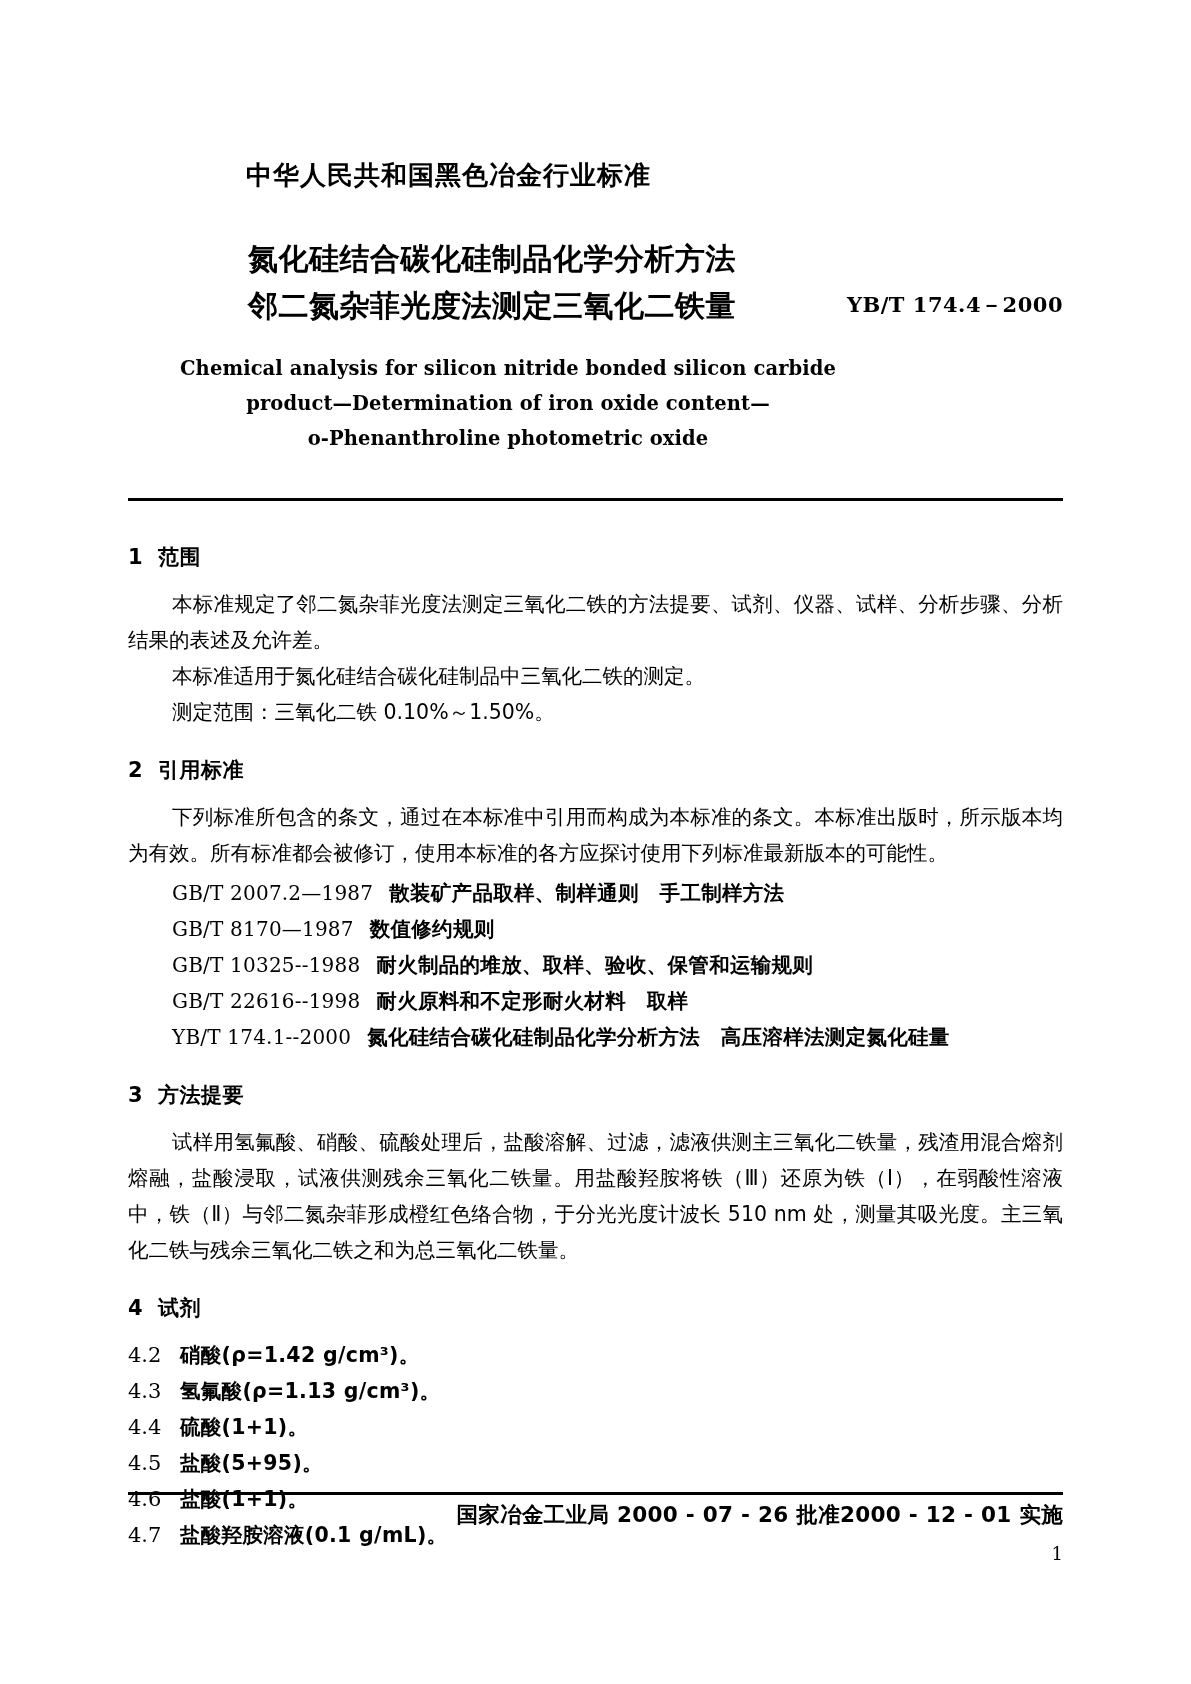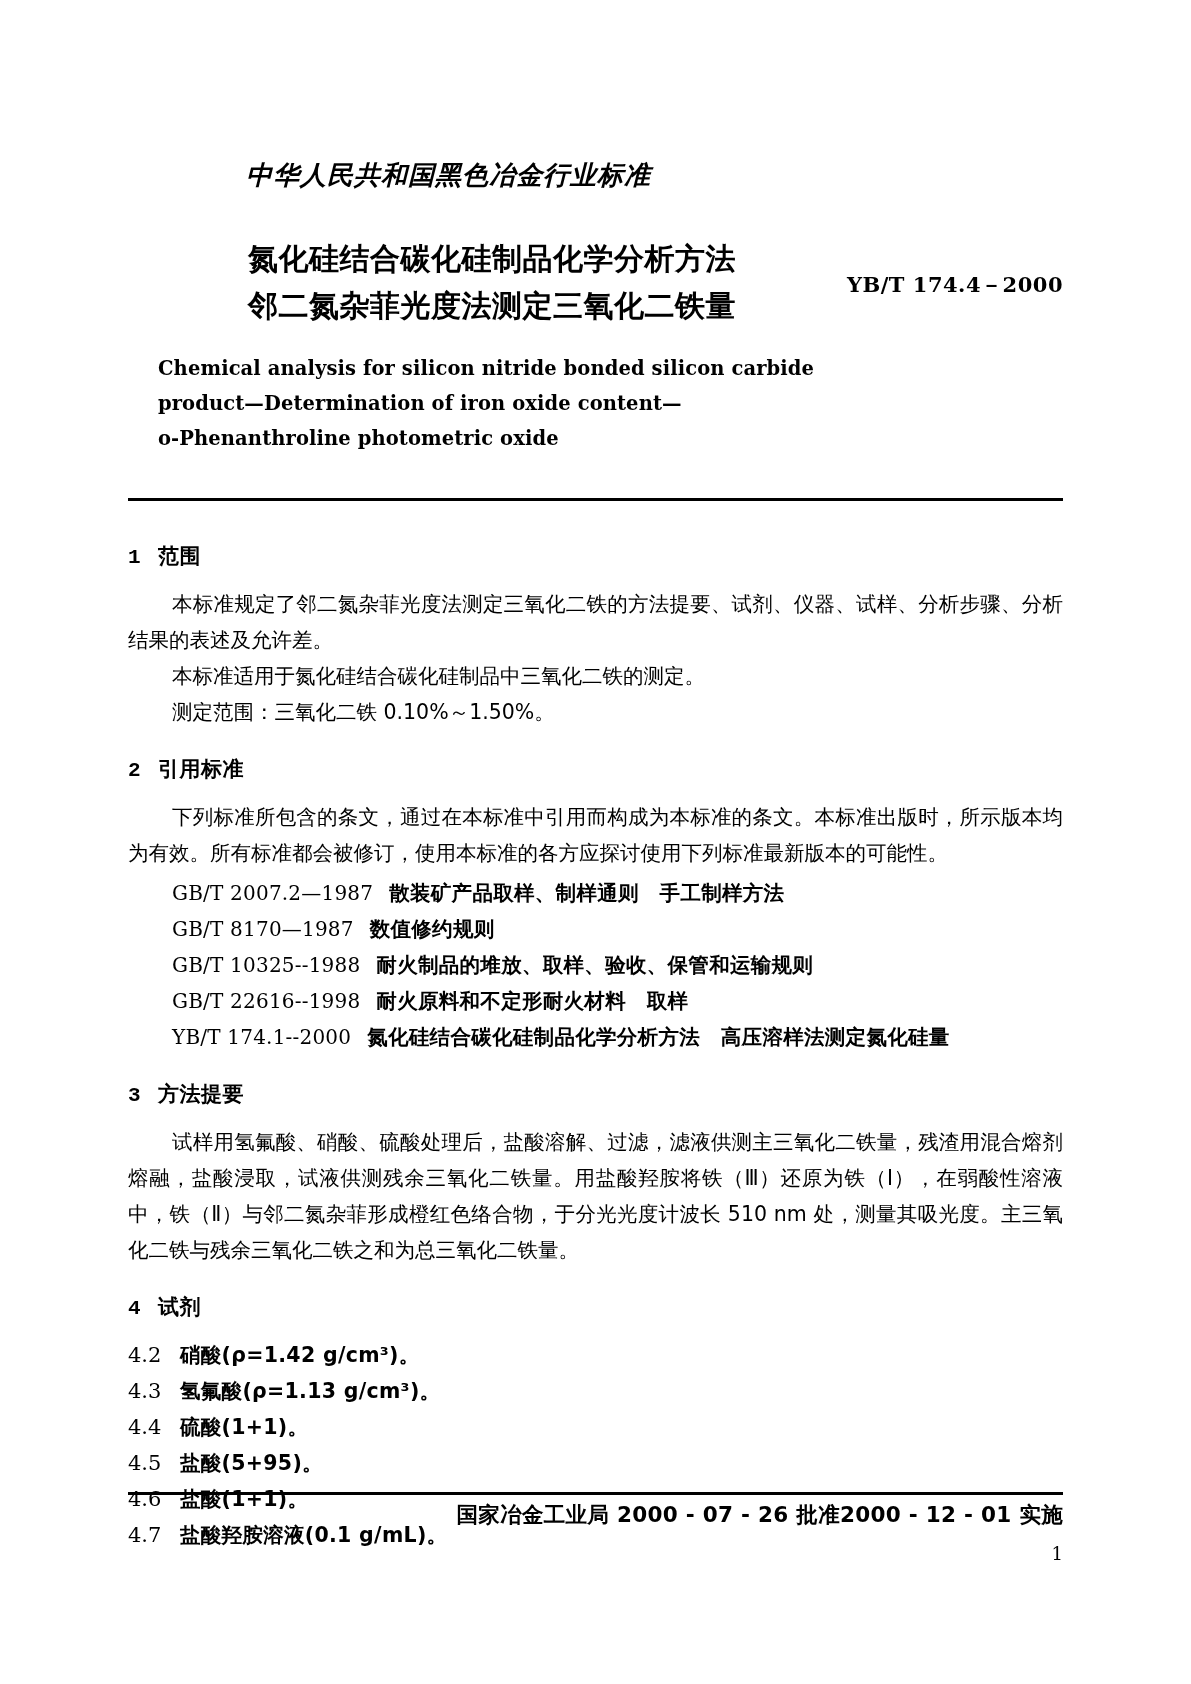--- a/index.html
+++ b/index.html
@@ -28,21 +28,20 @@
   }
 
   
   .org-line {
     margin-top: 158px;
     font-family: "DejaVu Sans", "Liberation Sans", sans-serif;
     font-weight: bold;
     font-size: 26px;
     letter-spacing: 1px;
     padding-left: 118px;
-    font-style: italic;
   }
 
   .title-row {
     position: relative;
     margin-top: 42px;
     height: 96px;
   }
   .title-cn {
     position: absolute;
     left: 84px;
@@ -50,32 +49,33 @@
     width: 560px;
     text-align: center;
     font-weight: bold;
     font-size: 30px;
     line-height: 47px;
     letter-spacing: 0.5px;
   }
   .std-no {
     position: absolute;
     right: 0px;
-    top: 36px;
+    top: 56px;
     font-family: "DejaVu Serif", "Liberation Serif", serif;
     font-weight: bold;
     font-size: 21px;
     letter-spacing: 0.5px;
     white-space: nowrap;
   }
 
   .title-en {
     margin-top: 20px;
     padding-left: 30px;
     width: 700px;
+    text-align: center;
     font-family: "DejaVu Serif", "Liberation Serif", serif;
     font-weight: bold;
     font-size: 19.5px;
     line-height: 35px;
     letter-spacing: 0.1px;
   }
 
   .rule-top {
     margin-top: 42px;
     border-top: 3.5px solid #000;
@@ -87,21 +87,20 @@
     margin-top: 40px;
     font-size: 20.5px;
     line-height: 33px;
   }
   .sec-head {
     font-weight: bold;
     font-size: 21px;
     margin-top: 24px;
     margin-bottom: 12px;
     letter-spacing: 0.5px;
-    font-family: Liberation Mono, monospace;
   }
   .sec-head .num {
     display: inline-block;
     min-width: 30px;
   }
   .para {
     text-indent: 44px;
     text-align: justify;
     text-justify: inter-character;
     line-height: 36px;

